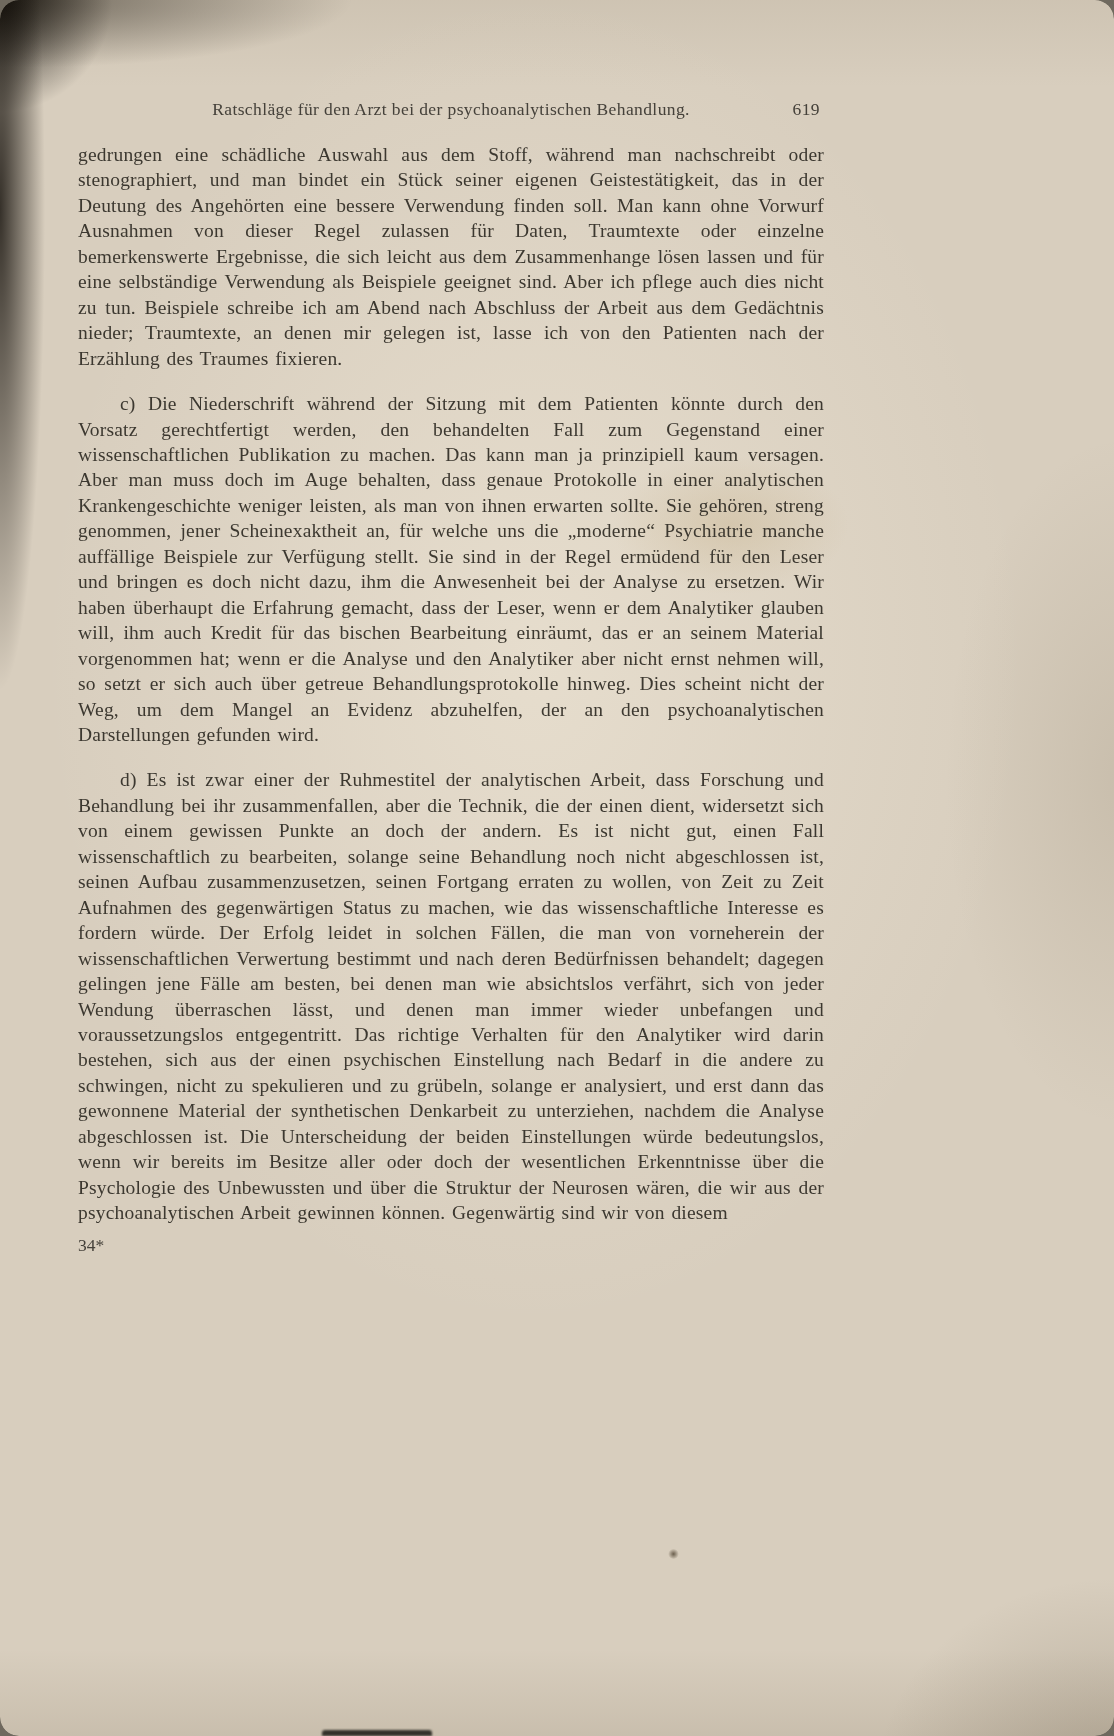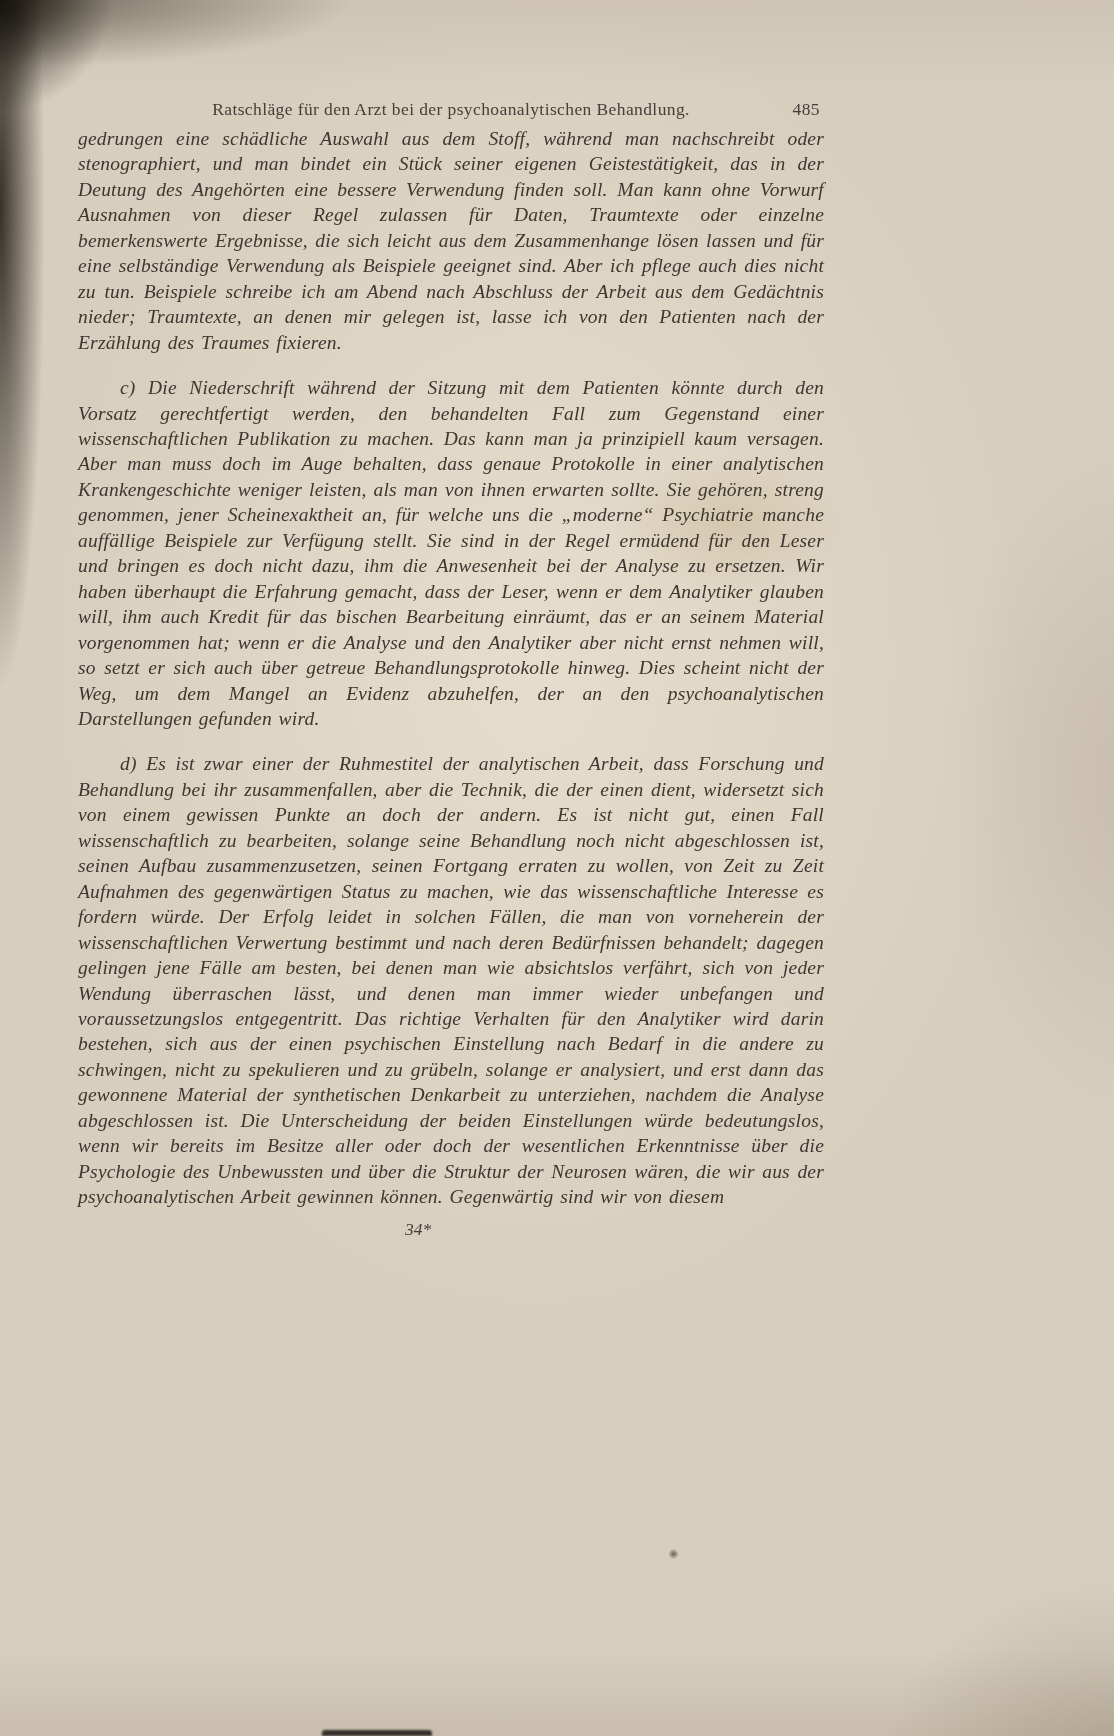--- a/index.html
+++ b/index.html
@@ -1,15 +1,15 @@
 <!DOCTYPE html>
 <html lang="de"><head>
 <meta charset="utf-8">
 <style>
-  * { margin:0; padding:0; box-sizing:border-box; }
+  * { margin:0; padding:0; box-sizing:border-box;border-radius:19px; }
   html, body { background:#6f695e; }
   .page {
     position:relative;
     width:1114px;
     height:1736px;
     margin:0 auto;
     overflow:hidden;
     background-color:#d8cebe;
     background-image:
       radial-gradient(ellipse 700px 950px at 48% 38%, rgba(247,239,223,0.45), rgba(247,239,223,0) 70%),
@@ -31,37 +31,37 @@
     color:#45413a;
   }
   .page-number {
     position:absolute;
     right:4px; top:0;
     font-size:17.5px;
     color:#45413a;
   }
   .text-block {
     position:absolute;
-    left:78px; top:126px; width:746px;font-style:italic;
+    left:78px; top:142px; width:746px;
   }
   .para {
     font-size:19.5px;
     line-height:25.45px;
     text-align:justify;
     word-spacing:1.6px;
     letter-spacing:0.2px;
     color:#3c3830;
     margin-bottom:7px;
     hyphens:auto;
   }
   .para.indented { text-indent:42px; margin-top:20px; }
   .signature-line {
     margin-top:9px;
     padding-right:66px;
-    text-align:center;
+    text-align:left;
     font-size:17.5px;
     color:#45413a;
   }
   .stain {
     position:absolute;
     left:610px; top:455px; width:240px; height:140px;
     background:radial-gradient(ellipse, rgba(190,166,122,0.32), rgba(190,166,122,0) 70%);
     pointer-events:none;
   }
   .speck {
@@ -80,21 +80,21 @@
 </style>
 </head>
 <body>
 
 <div class="page">
 
   <div class="stain"></div>
 
   <header class="running-head">
     <span>Ratschläge für den Arzt bei der psychoanalytischen Behandlung.</span>
-    <span class="page-number">485</span>
+    <span class="page-number">619</span>
   </header>
 
   <main class="text-block">
     <p class="para">gedrungen eine schädliche Auswahl aus dem Stoff, während man nachschreibt oder stenographiert, und man bindet ein Stück seiner eigenen Geistestätigkeit, das in der Deutung des Angehörten eine bessere Verwendung finden soll. Man kann ohne Vorwurf Ausnahmen von dieser Regel zulassen für Daten, Traumtexte oder einzelne bemerkenswerte Ergebnisse, die sich leicht aus dem Zusammenhange lösen lassen und für eine selbständige Verwendung als Beispiele geeignet sind. Aber ich pflege auch dies nicht zu tun. Beispiele schreibe ich am Abend nach Abschluss der Arbeit aus dem Gedächtnis nieder; Traumtexte, an denen mir gelegen ist, lasse ich von den Patienten nach der Erzählung des Traumes fixieren.</p>
     <p class="para indented">c) Die Niederschrift während der Sitzung mit dem Patienten könnte durch den Vorsatz gerechtfertigt werden, den behandelten Fall zum Gegenstand einer wissenschaftlichen Publikation zu machen. Das kann man ja prinzipiell kaum versagen. Aber man muss doch im Auge behalten, dass genaue Protokolle in einer analytischen Krankengeschichte weniger leisten, als man von ihnen erwarten sollte. Sie gehören, streng genommen, jener Scheinexaktheit an, für welche uns die „moderne“ Psychiatrie manche auffällige Beispiele zur Verfügung stellt. Sie sind in der Regel ermüdend für den Leser und bringen es doch nicht dazu, ihm die Anwesenheit bei der Analyse zu ersetzen. Wir haben überhaupt die Erfahrung gemacht, dass der Leser, wenn er dem Analytiker glauben will, ihm auch Kredit für das bischen Bearbeitung einräumt, das er an seinem Material vorgenommen hat; wenn er die Analyse und den Analytiker aber nicht ernst nehmen will, so setzt er sich auch über getreue Behandlungsprotokolle hinweg. Dies scheint nicht der Weg, um dem Mangel an Evidenz abzuhelfen, der an den psychoanalytischen Darstellungen gefunden wird.</p>
     <p class="para indented">d) Es ist zwar einer der Ruhmestitel der analytischen Arbeit, dass Forschung und Behandlung bei ihr zusammenfallen, aber die Technik, die der einen dient, widersetzt sich von einem gewissen Punkte an doch der andern. Es ist nicht gut, einen Fall wissenschaftlich zu bearbeiten, solange seine Behandlung noch nicht abgeschlossen ist, seinen Aufbau zusammenzusetzen, seinen Fortgang erraten zu wollen, von Zeit zu Zeit Aufnahmen des gegenwärtigen Status zu machen, wie das wissenschaftliche Interesse es fordern würde. Der Erfolg leidet in solchen Fällen, die man von vorneherein der wissenschaftlichen Verwertung bestimmt und nach deren Bedürfnissen behandelt; dagegen gelingen jene Fälle am besten, bei denen man wie absichtslos verfährt, sich von jeder Wendung überraschen lässt, und denen man immer wieder unbefangen und voraussetzungslos entgegentritt. Das richtige Verhalten für den Analytiker wird darin bestehen, sich aus der einen psychischen Einstellung nach Bedarf in die andere zu schwingen, nicht zu spekulieren und zu grübeln, solange er analysiert, und erst dann das gewonnene Material der synthetischen Denkarbeit zu unterziehen, nachdem die Analyse abgeschlossen ist. Die Unterscheidung der beiden Einstellungen würde bedeutungslos, wenn wir bereits im Besitze aller oder doch der wesentlichen Erkenntnisse über die Psychologie des Unbewussten und über die Struktur der Neurosen wären, die wir aus der psychoanalytischen Arbeit gewinnen können. Gegenwärtig sind wir von diesem</p>
     <div class="signature-line">34*</div>
   </main>
 
   <div class="speck"></div>

